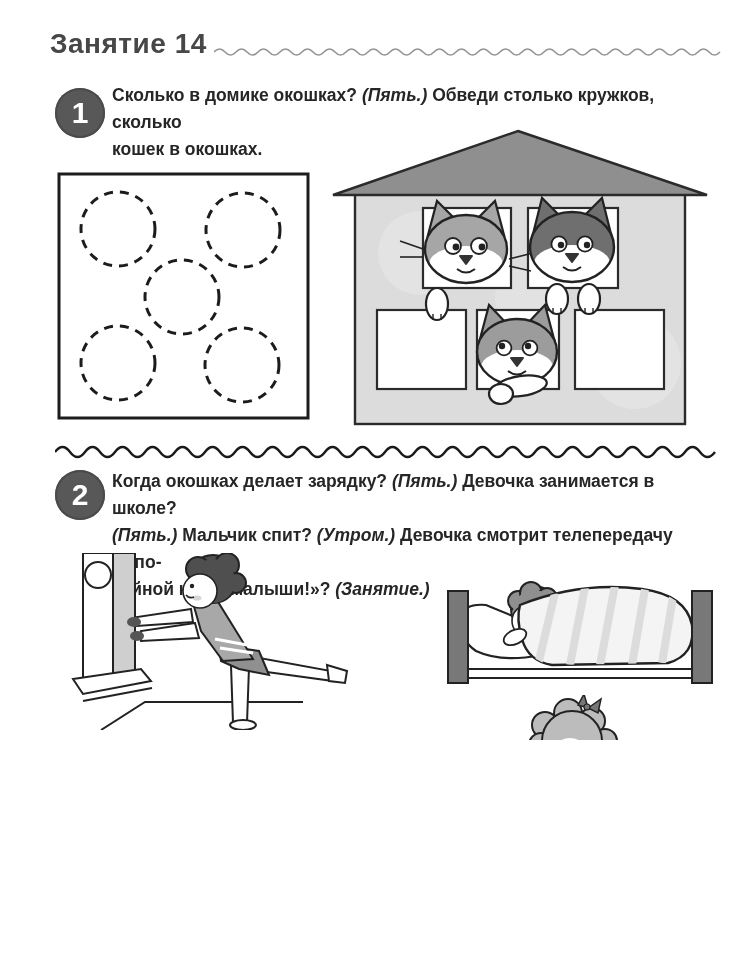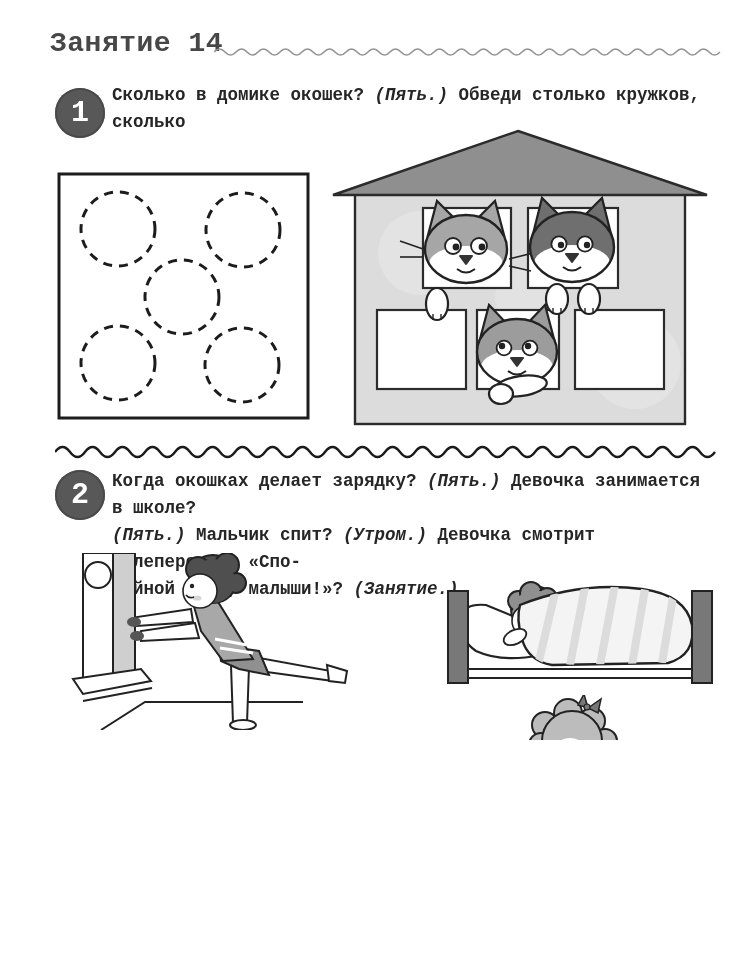--- a/index.html
+++ b/index.html
@@ -1,17 +1,17 @@
 <!DOCTYPE html>
 <html><head>
 <meta charset="utf-8">
 <style>
   html,body{margin:0;padding:0;background:#ffffff;}
   .page{position:relative;width:754px;height:740px;background:#fff;overflow:hidden;
-        font-family:Liberation Mono, monospace;color:#222;}
+        font-family:Liberation Sans, sans-serif;color:#222;}
   .title{position:absolute;left:50px;top:28px;font-size:28px;font-weight:700;
          color:#474747;letter-spacing:0.5px;}
   .wave{position:absolute;}
   .badge{position:absolute;width:50px;height:50px;border-radius:50%;background:#585858;
          color:#fff;font-weight:700;font-size:30px;display:flex;align-items:center;
          justify-content:center;box-shadow:inset 0 0 0 2px #4a4a4a;}
   .task-text{position:absolute;left:112px;font-size:17.5px;line-height:27px;
              font-weight:600;color:#262626;}
   .ans{font-style:italic;font-weight:600;}
   .watermark{position:absolute;left:80px;top:458px;width:670px;font-size:50px;
@@ -27,21 +27,22 @@
 
 <div class="page">
 
   <div class="title">Занятие 14</div>
   <svg class="wave" style="left:214px;top:46px" width="512" height="14" viewBox="0 0 512 14">
     <path fill="none" stroke="#949494" stroke-width="1.6" d="M0 6 q5.5 -6 11 0 t11 0 t11 0 t11 0 t11 0 t11 0 t11 0 t11 0 t11 0 t11 0 t11 0 t11 0 t11 0 t11 0 t11 0 t11 0 t11 0 t11 0 t11 0 t11 0 t11 0 t11 0 t11 0 t11 0 t11 0 t11 0 t11 0 t11 0 t11 0 t11 0 t11 0 t11 0 t11 0 t11 0 t11 0 t11 0 t11 0 t11 0 t11 0 t11 0 t11 0 t11 0 t11 0 t11 0 t11 0 t11 0"></path>
   </svg>
 
   <div class="badge" style="left:55px;top:88px">1</div>
   <div class="task-text" style="top:82px;width:605px">
-    <span>Сколько в домике окошек? </span><span class="ans">(Пять.) </span><span>Обведи столько кружков, сколько</span><br>
+    <span>Сколько в домике окошках? </span><span class="ans">(Пять.) </span><span>Обведи столько кружков, сколько</span><br>
+    <span>кошек в окошках.</span>
   </div>
 
   <svg style="left:57px;top:172px" width="253" height="248" viewBox="0 0 253 248">
     <rect x="2" y="2" width="249" height="244" fill="#fff" stroke="#1c1c1c" stroke-width="3"></rect>
     <g stroke="#1c1c1c" stroke-width="3" fill="none" stroke-dasharray="9,7">
       <circle cx="61" cy="57" r="37"></circle>
       <circle cx="186" cy="58" r="37"></circle>
       <circle cx="125" cy="125" r="37"></circle>
       <circle cx="61" cy="191" r="37"></circle>
       <circle cx="185" cy="193" r="37"></circle>

